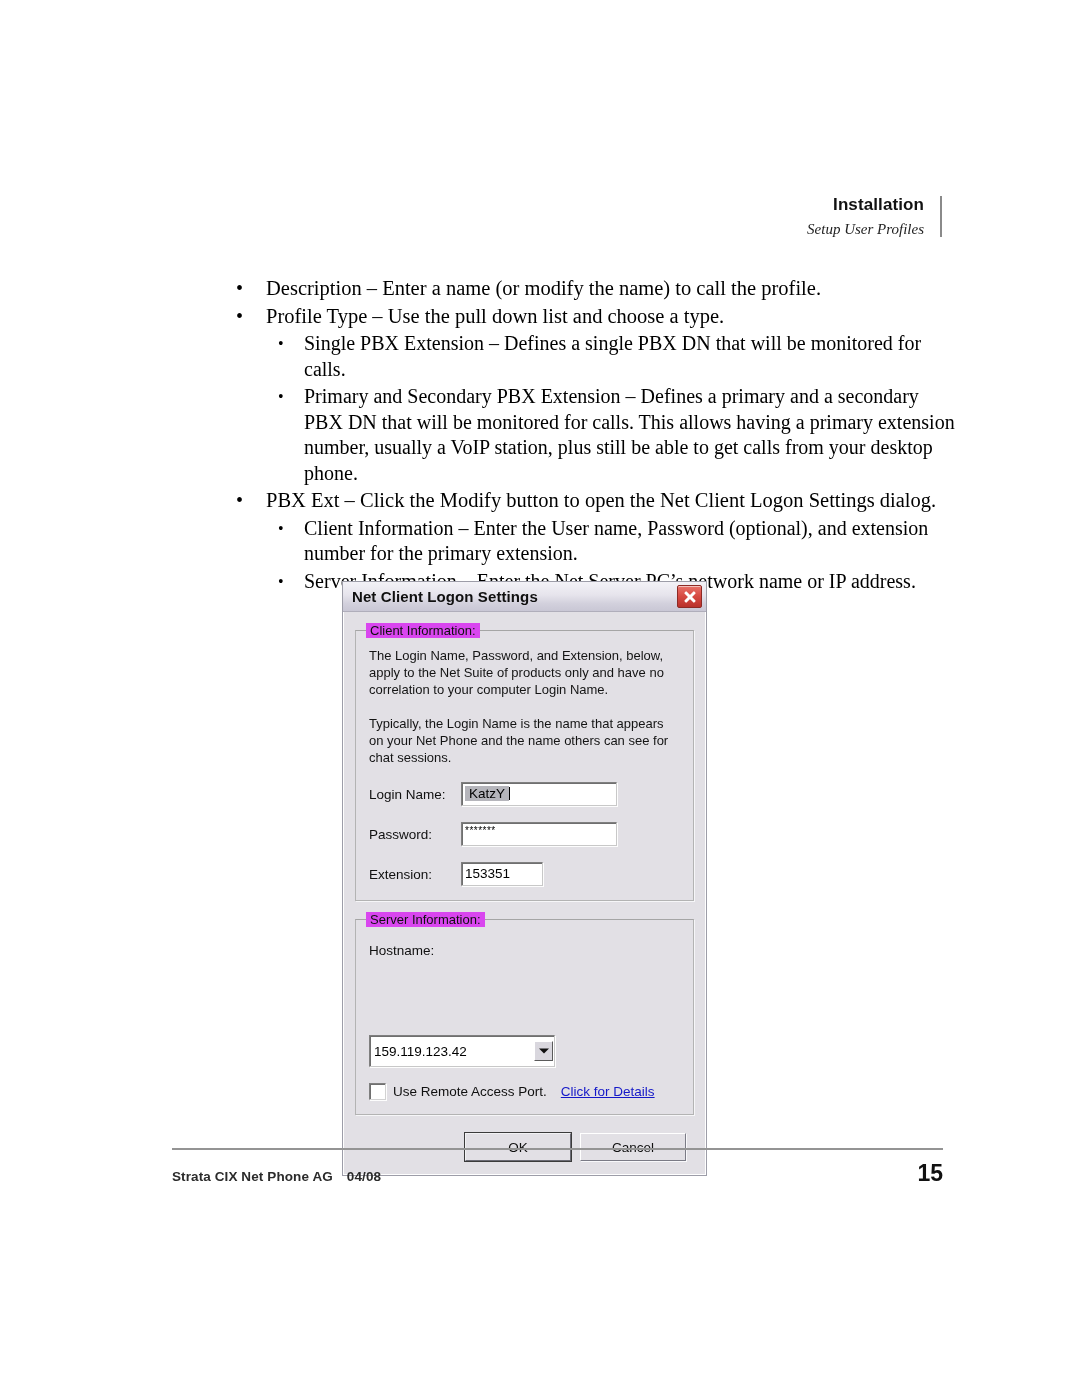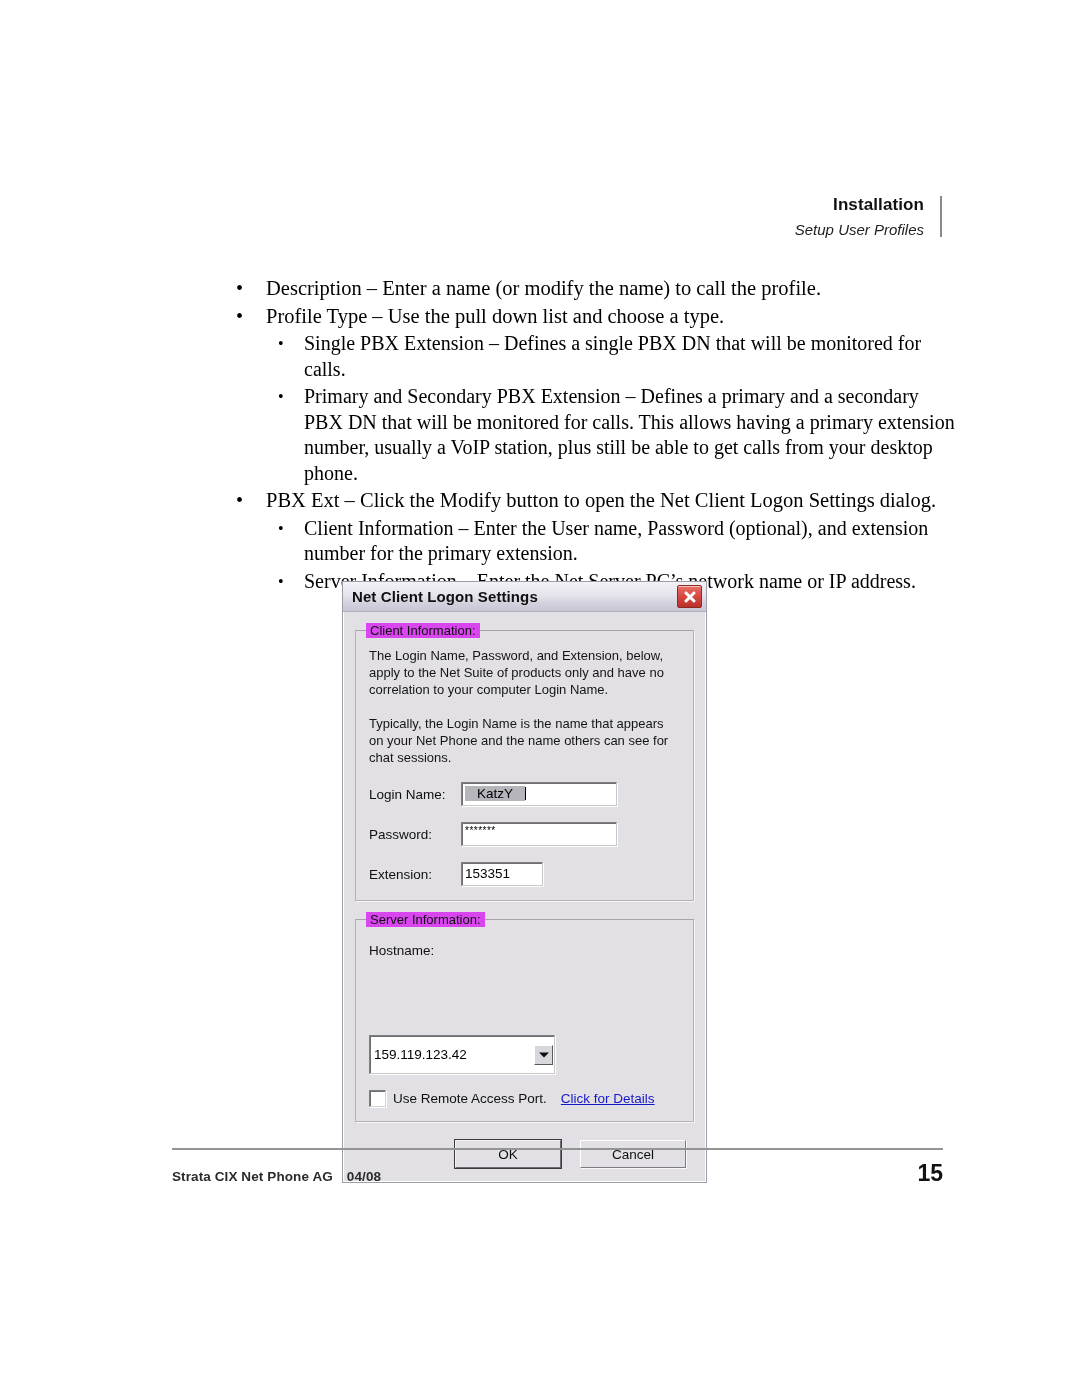--- a/index.html
+++ b/index.html
@@ -29,21 +29,21 @@
   .page-header .chapter {
     font-family: "Liberation Sans", "DejaVu Sans", sans-serif;
     font-weight: bold;
     font-size: 17px;
     letter-spacing: 0.1px;
     color: #111111;
     display: block;
     margin-bottom: 9px;
   }
   .page-header .section {
-    font-family: Liberation Sans, sans-serif;
+    font-family: Liberation Serif, serif;
     font-style: italic;
     font-size: 15px;
     color: #222222;
     display: block;
   }
 
   
   .content {
     position: absolute;
     top: 276px;
@@ -205,35 +205,35 @@
     padding: 0 3px;
     overflow: hidden;
     white-space: nowrap;
   }
   .txt-login  { width: 156px; }
   .txt-pass   { width: 156px; line-height: 16px; font-size: 10px; letter-spacing: 0.5px; }
   .txt-ext    { width: 82px; }
   .selected-text {
     background: #b5b5bb;
     color: #000;
-    padding: 0 12px;
+    padding: 0 4px;
   }
   .caret-bar {
     display: inline-block;
     width: 1px;
     height: 13px;
     background: #000;
     vertical-align: -2px;
   }
 
   
   .combo {
     display: flex;
     width: 186px;
-    height: 39px;
+    height: 32px;
     background: #ffffff;
     border: 1px solid #7f7f7f;
     border-right-color: #c8c8c8;
     border-bottom-color: #c8c8c8;
     box-shadow: inset 1px 1px 0 #6f6f6f, 1px 1px 0 #fdfdfd;
     box-sizing: border-box;
     align-items: center;
   }
   .combo .val {
     flex: 1;
@@ -296,21 +296,21 @@
     text-decoration: underline;
     margin-left: 14px;
     cursor: pointer;
     white-space: nowrap;
   }
 
   
   .btn-row {
     display: flex;
     justify-content: flex-end;
-    gap: 19px;
+    gap: 9px;
     margin: 18px 8px 2px 0;
   }
   .btn {
     width: 106px;
     height: 28px;
     background: #e2e0e5;
     border: 1px solid #ffffff;
     border-right-color: #7b7b86;
     border-bottom-color: #7b7b86;
     box-shadow: 1px 1px 0 #f9f9fb;

